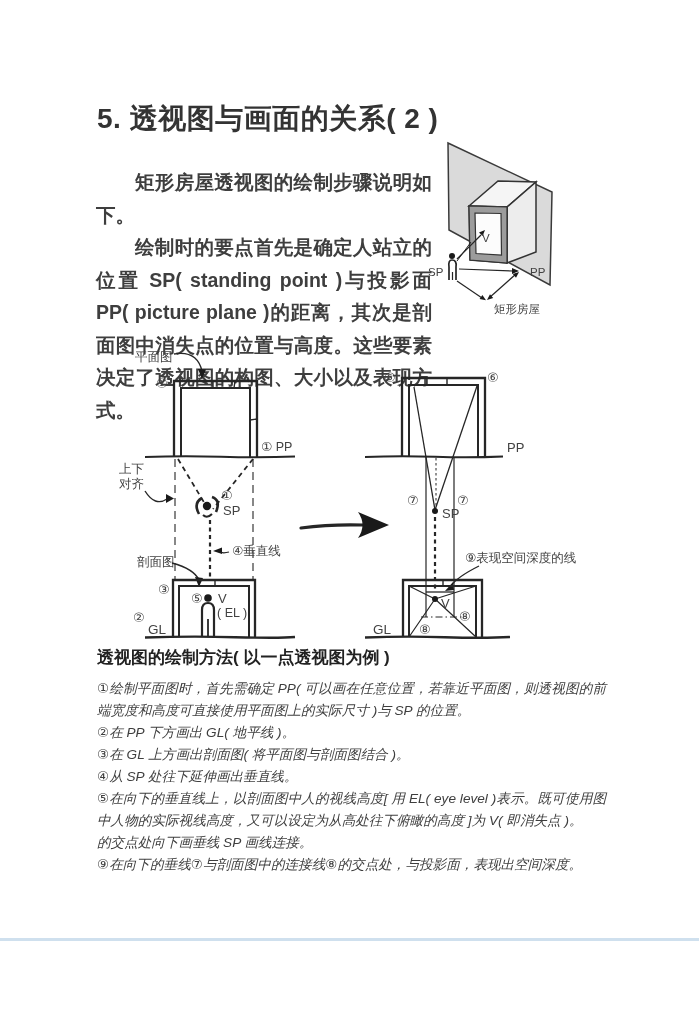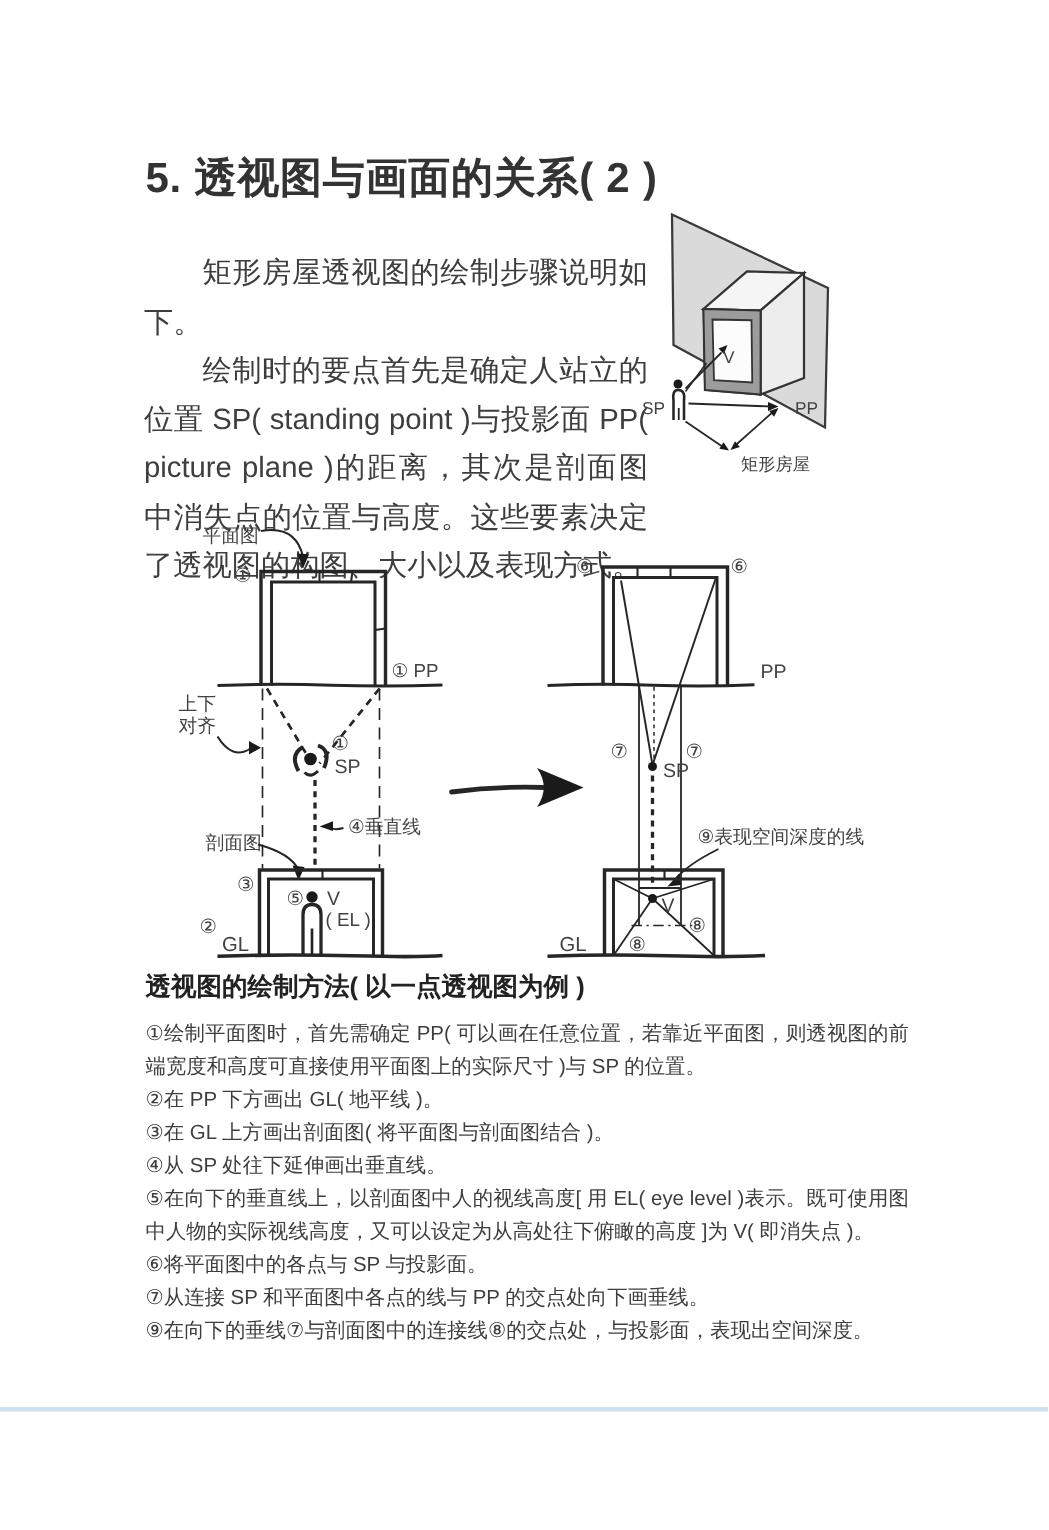--- a/index.html
+++ b/index.html
@@ -11,30 +11,30 @@
   }
   .title {
     position:absolute; left:97px; top:100px;
     font-size:28px; font-weight:600; color:#333; letter-spacing:0.5px;
     white-space:nowrap;
   }
   .intro {
     position:absolute; left:96px; top:166px; width:336px;
     font-size:19.5px; line-height:32.5px; color:#3e3e3e; text-align:justify;
   }
-  .intro p { margin:0; text-indent:2em; }
+  .intro p { margin:0; text-indent:2em;font-weight:bold; }
   .illus { position:absolute; left:423px; top:128px; }
   .diagram { position:absolute; left:95px; top:340px; }
   .method-heading {
     position:absolute; left:97px; top:646px;
     font-size:17px; font-weight:700; color:#222; white-space:nowrap;text-align:center;
   }
   .steps {
     position:absolute; left:97px; top:678px; width:509px;
-    font-size:13.6px; line-height:22px; color:#3e3e3e; text-align:justify;
+    font-size:13.6px; line-height:22px; color:#3e3e3e; text-align:justify;font-style:italic;
   }
   .steps p { margin:0; }
   .footer-num { position:absolute; left:44px; top:943px; font-size:15px; color:#333; }
   .footer-title { position:absolute; left:108px; top:946px; font-size:13px; color:#555; letter-spacing:1.5px; }
   .bottom-line { position:absolute; left:0; bottom:3px; width:699px; height:3px; background:#cfe0ee; }
   svg text { font-family:"Liberation Sans","DejaVu Sans",sans-serif; fill:#424242; }
   svg .ln { stroke:#262626; fill:none; }
   svg .fillink { fill:#1a1a1a; stroke:none; }
 </style>
 </head>
@@ -202,22 +202,21 @@
   </svg>
 
   <div class="method-heading">透视图的绘制方法( 以一点透视图为例 )</div>
 
   <div class="steps">
     <p>①绘制平面图时，首先需确定 PP( 可以画在任意位置，若靠近平面图，则透视图的前端宽度和高度可直接使用平面图上的实际尺寸 )与 SP 的位置。</p>
     <p>②在 PP 下方画出 GL( 地平线 )。</p>
     <p>③在 GL 上方画出剖面图( 将平面图与剖面图结合 )。</p>
     <p>④从 SP 处往下延伸画出垂直线。</p>
     <p>⑤在向下的垂直线上，以剖面图中人的视线高度[ 用 EL( eye level )表示。既可使用图中人物的实际视线高度，又可以设定为从高处往下俯瞰的高度 ]为 V( 即消失点 )。</p>
-    <p>⑥将平面图中的各点与 SP 与投影面。</p>
-    <p>⑦从连接 SP 和平面图中各点的线与 PP 的交点处向下画垂线。</p>
+    <p>的交点处向下画垂线 SP 画线连接。</p>
     <p>⑨在向下的垂线⑦与剖面图中的连接线⑧的交点处，与投影面，表现出空间深度。</p>
   </div>
 
   <div class="footer-num">6</div>
   <div class="footer-title">上方画出剖面图</div>
   <div class="bottom-line"></div>
 
 </div>
 
 </body></html>

